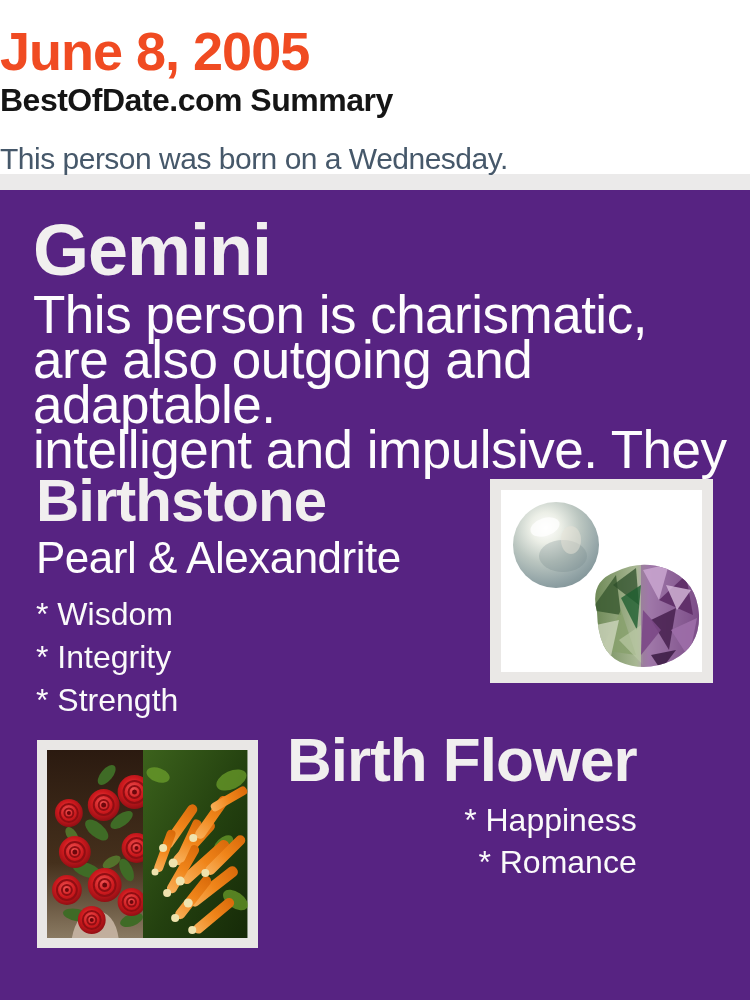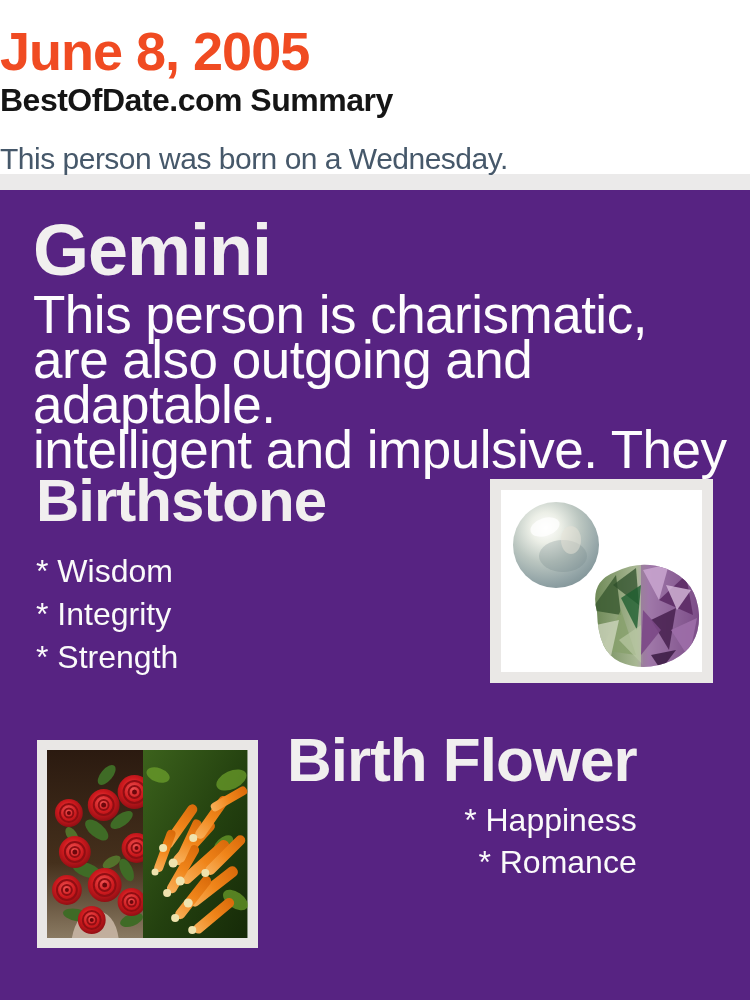--- a/index.html
+++ b/index.html
@@ -58,21 +58,21 @@
   .flower-text{position:absolute;left:287px;top:539px;text-align:right;}
   .section-title{
     font-size:60px;line-height:60px;font-weight:700;
     color:var(--heading-white);letter-spacing:-1px;
   }
   .flower-text .section-title{font-size:62px;line-height:62px;}
   .section-sub{
     font-size:44px;line-height:53px;font-weight:400;
     color:#fdfdfd;letter-spacing:-0.5px;
   }
-  .trait-list{margin-top:19px;}
+  .trait-list{margin-top:9px;}
   .trait{
     font-size:32px;line-height:43px;font-weight:400;color:#fafafa;
   }
   .flower-text .trait-list{margin-top:8px;}
   .flower-text .trait{line-height:42px;}
   
   .stone-frame{
     position:absolute;left:490px;top:289px;width:223px;height:204px;
     background:#ffffff;border:11px solid #eae8e6;
   }
@@ -100,20 +100,21 @@
   <div class="sign-title">Gemini</div>
 
   <div class="sign-desc">
     <div>This person is charismatic,</div>
     <div>are also outgoing and adaptable.</div>
     <div>intelligent and impulsive. They</div>
   </div>
 
   <div class="stone-block">
     <div class="section-title">Birthstone</div>
+    <div class="section-sub">Pearl &amp; Alexandrite</div>
     <div class="trait-list">
       <div class="trait">* Wisdom</div>
       <div class="trait">* Integrity</div>
       <div class="trait">* Strength</div>
     </div>
   </div>
 
   <div class="stone-frame">
     <svg viewBox="0 0 201 182">
       <defs>

